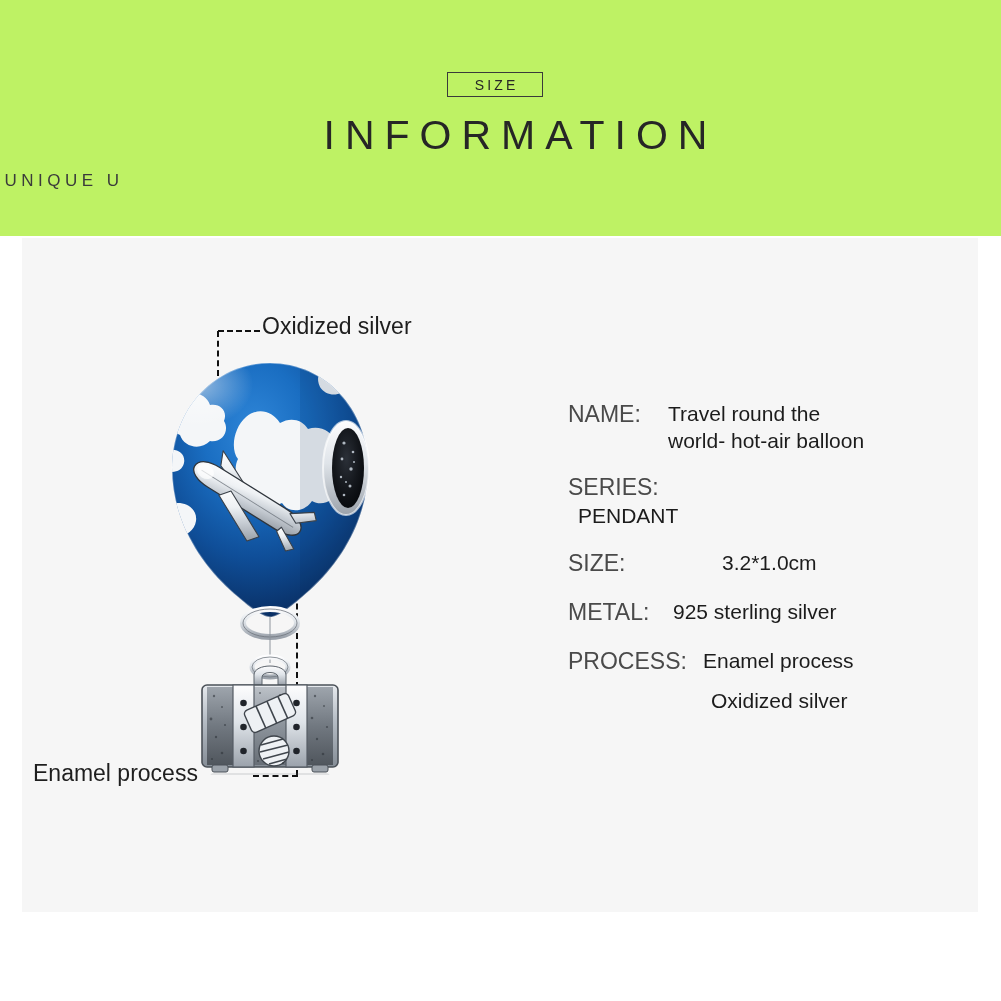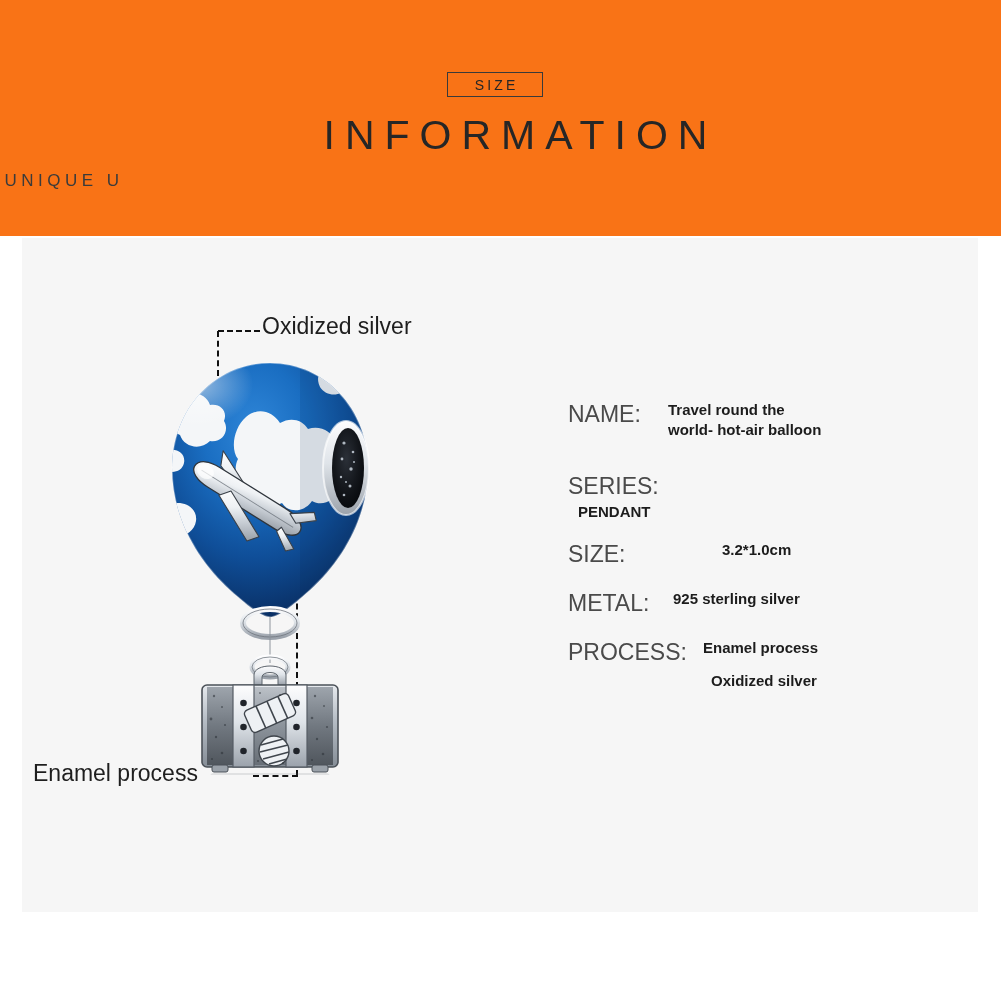--- a/index.html
+++ b/index.html
@@ -14,21 +14,21 @@
     overflow: hidden;
     position: relative;
   }
 
   
   .header {
     position: absolute;
     left: 0; top: 0;
     width: 1001px;
     height: 236px;
-    background: #f97316;
+    background: #bef264;
   }
   .size-badge {
     position: absolute;
     left: 447px; top: 72px;
     width: 96px; height: 25px;
     border: 1px solid #3a3a3a;
     box-sizing: border-box;
     display: flex;
     align-items: center;
     justify-content: center;
@@ -142,23 +142,23 @@
   }
   .spec-label {
     font-size: 23px;
     color: #4a4a4a;
     font-weight: 400;
     white-space: nowrap;
     line-height: 1.30;
     flex: 0 0 auto;
   }
   .spec-value {
-    font-size: 15px;
+    font-size: 21px;
     color: #1c1c1c;
-    font-weight: 700;
+    font-weight: 400;
     line-height: 1.30;
     flex: 1 1 auto;
   }
   .spec-value .vline2 { display: block; }
 
   
   .row-name   .spec-label { width: 90px; }
   .row-name   .spec-value { margin-left: 10px; }
   .row-series .spec-label { width: 92px; }
   .row-series .spec-value { margin-left: 10px; }
@@ -166,21 +166,21 @@
   .row-size   .spec-value { margin-left: 10px; }
   .row-metal  .spec-label { width: 95px; }
   .row-metal  .spec-value { margin-left: 10px; }
   .row-process .spec-label { width: 125px; }
   .row-process .spec-value { margin-left: 10px; }
   .row-process .spec-value .indent2 {
     display: block;
     margin-top: 13px;
     margin-left: 8px;
   }
-  .row-name { margin-bottom: 33px; }
+  .row-name { margin-bottom: 18px; }
   .row-series { margin-bottom: 19px; flex-direction: column; }
   .row-size { margin-bottom: 19px; gap: 36px; }
   .row-metal { margin-bottom: 19px; }
 </style>
 </head>
 <body>
 
 <div class="header">
 
   <div class="size-badge">

